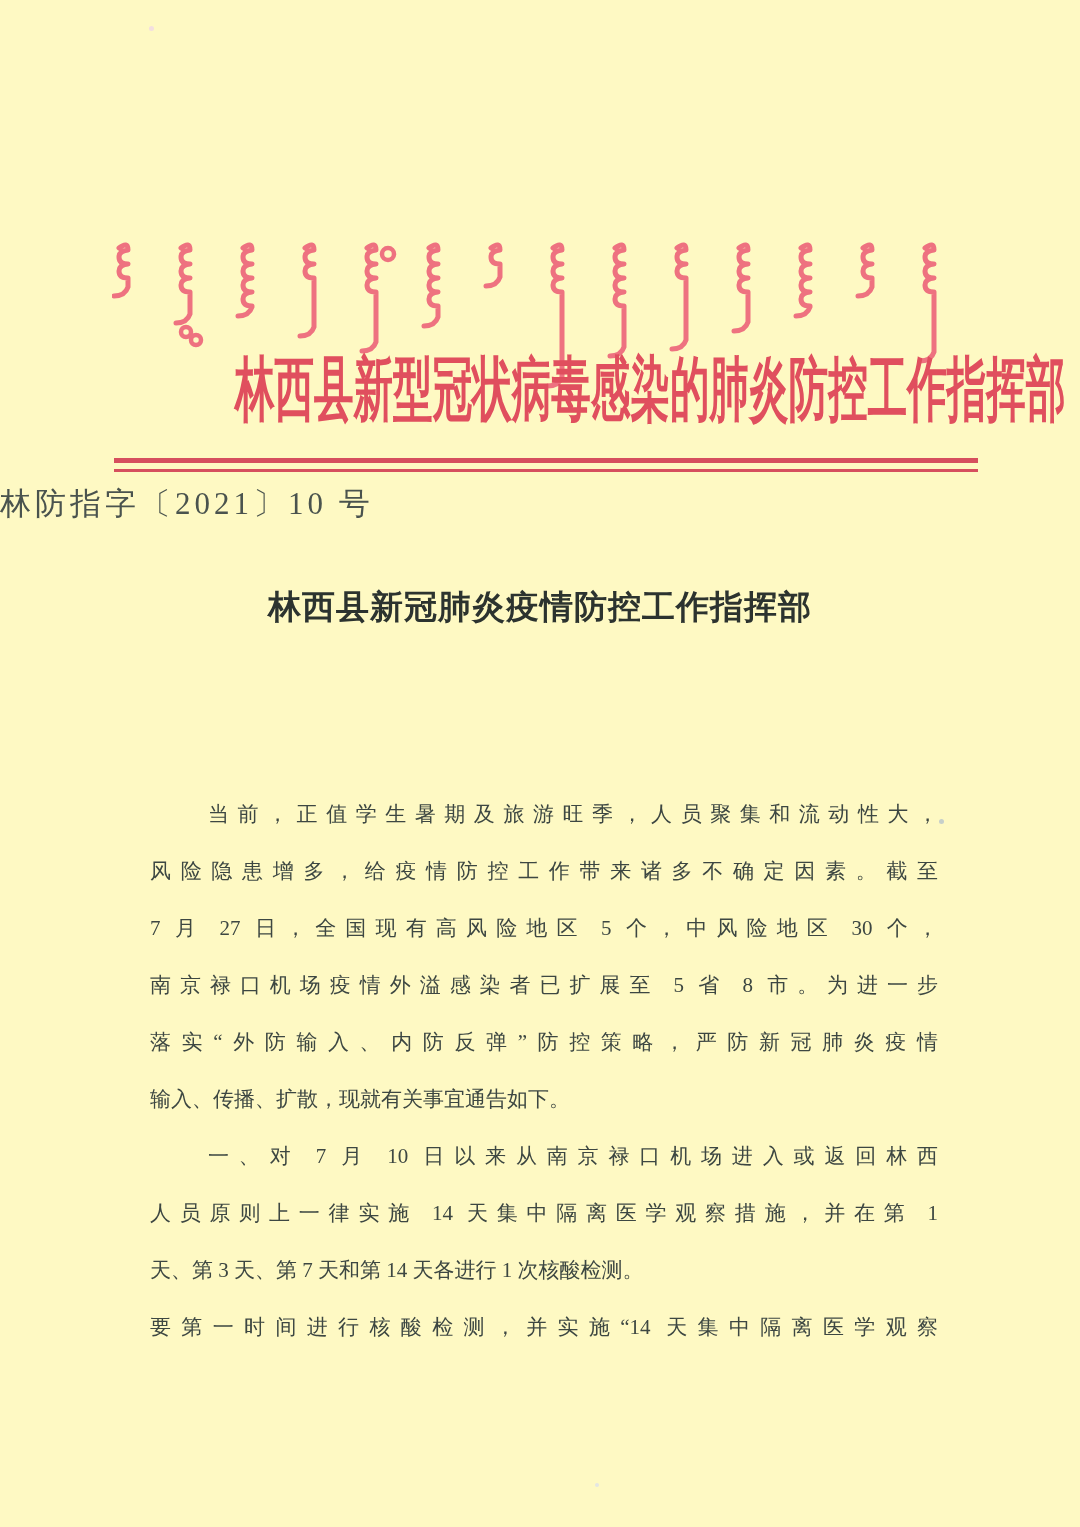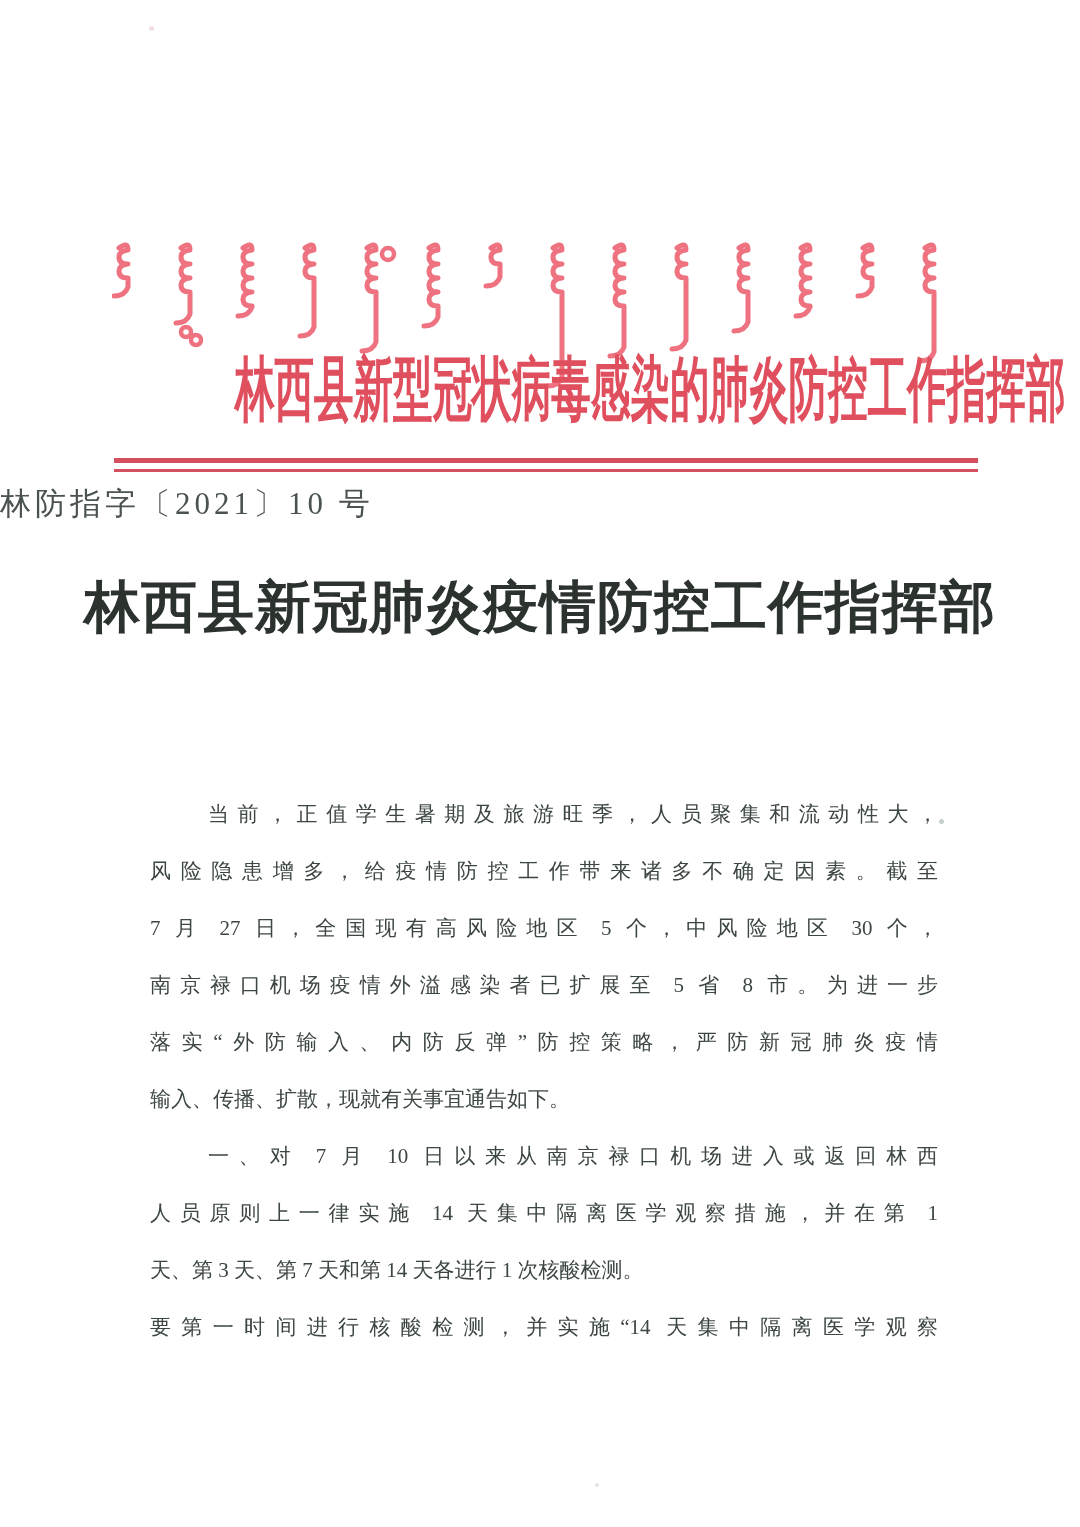--- a/index.html
+++ b/index.html
@@ -1,20 +1,20 @@
 <!DOCTYPE html>
 <html><head>
 <meta charset="utf-8">
 <style>
   html,body{margin:0;padding:0;background:#e9e9e9;}
   .page{
     position:relative;
     width:1080px;height:1527px;
     margin:0 auto;
-    background:#ffffff;
+    background:#fef9c3;
     overflow:hidden;
     font-family:"Liberation Serif","DejaVu Serif",serif;
   }
   
   .mongolian-svg{position:absolute;left:112px;top:240px;}
   .mongolian-svg path{stroke:#ee7280;stroke-width:5;fill:none;stroke-linecap:round;stroke-linejoin:round;}
   .mongolian-svg circle{stroke:#ee7280;stroke-width:4.5;fill:none;}
   .org-name{
     position:absolute;top:354px;left:0;width:1080px;
     text-align:center;white-space:nowrap;
@@ -33,21 +33,21 @@
     text-align:left;
     font-size:31px;line-height:40px;
     letter-spacing:4px;
     color:#4a534e;
   }
   
   .doc-title{
     position:absolute;top:578px;left:0;width:1080px;
     text-align:center;color:#2c332f;font-weight:bold;
   }
-  .title-line{font-size:56px;line-height:59px;letter-spacing:1px;}
+  .title-line{font-size:33px;line-height:59px;letter-spacing:1px;}
   
   .body-text{
     position:absolute;top:786px;left:150px;width:788px;
     color:#3d4742;font-size:21px;
   }
   .bline{
     height:57px;line-height:57px;
     text-align:justify;
     text-align-last:justify;
     text-justify:inter-character;

